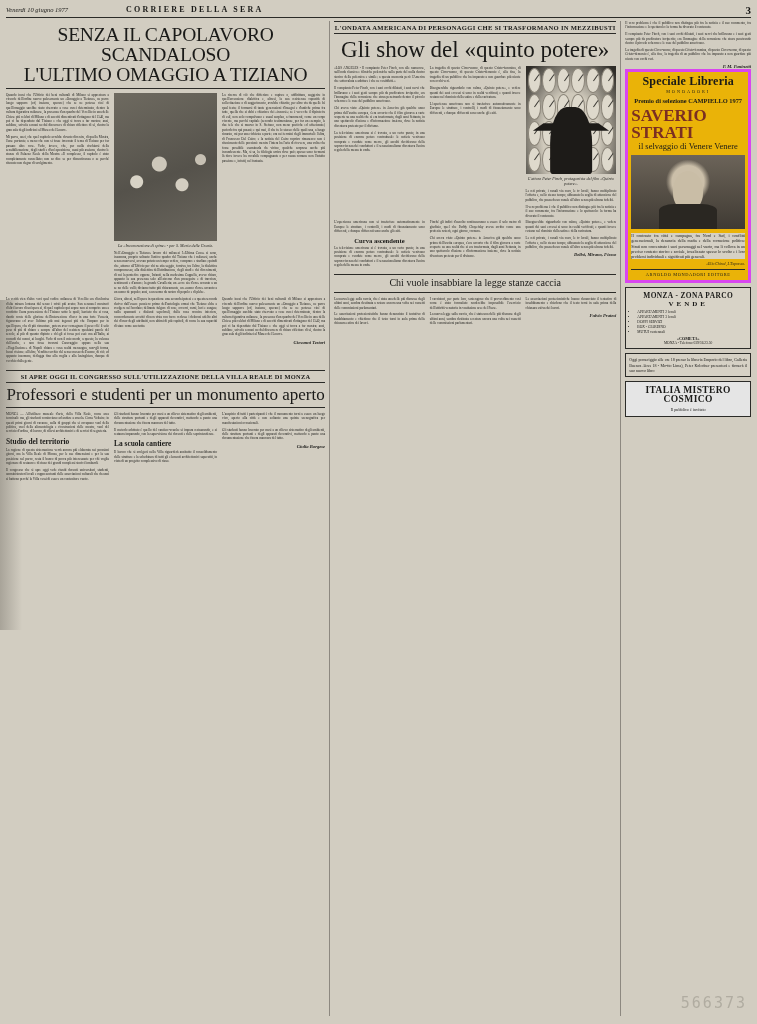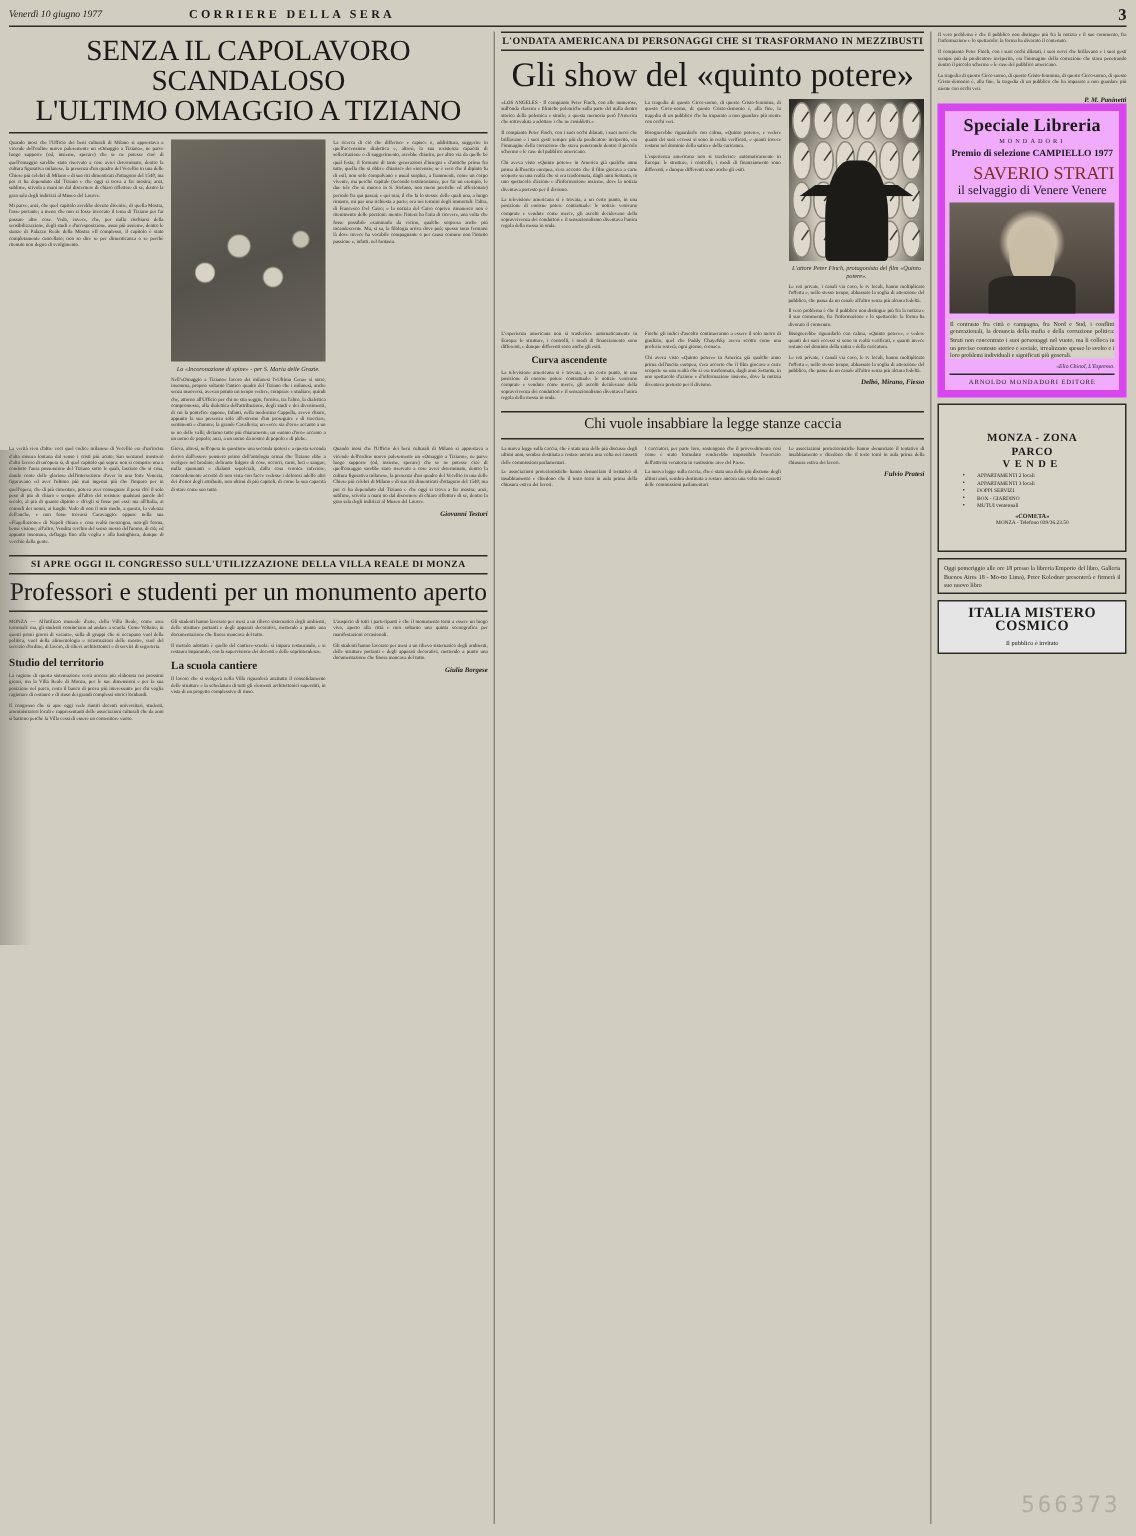--- a/index.html
+++ b/index.html
@@ -170,24 +170,24 @@
     position: absolute;
     bottom: 40%;
     left: 8%; right: 8%;
     height: 7%;
     background: #1d1b18;
     clip-path: polygon(0% 100%, 14% 0%, 86% 0%, 100% 100%);
   }
 
   
   .adbox {
-    border: 5px solid #d946ef;
+    border: 3px solid #d946ef;
     margin-bottom: 4px;
     padding: 3px;
-    background: #f0abfc;
+    background: #eab308;
   }
   .ad-special {
     font-size: 12px;
     text-align: center;
     font-weight: bold;
     letter-spacing: 0.2px;
     line-height: 1;
   }
   .ad-mondadori {
     font-size: 4.2px;
@@ -196,23 +196,23 @@
     margin: 2px 0 3px 0;
   }
   .ad-premio {
     font-size: 6.4px;
     text-align: center;
     font-weight: bold;
     line-height: 1.1;
     margin-bottom: 3px;
   }
   .ad-author {
-    font-size: 12px;
-    text-align: right;
-    font-weight: normal;
+    font-size: 17px;
+    text-align: left;
+    font-weight: bold;
     color: #7b2f22;
     line-height: 1;
   }
   .ad-book {
     font-size: 8.5px;
     text-align: center;
     line-height: 1.05;
     margin-top: 1px;
   }
   .ad-portrait {
@@ -241,21 +241,21 @@
   }
   .ad-footer {
     font-size: 4.4px;
     text-align: center;
     border-top: 1px solid #2b2b28;
     padding-top: 2px;
     letter-spacing: 0.6px;
   }
   .ad-monza {
     border: 1.4px solid #2b2b28;
-    padding: 17px;
+    padding: 3px;
     margin-bottom: 4px;
     background: #d8d3c7;
   }
   .ad-monza .h {
     font-size: 7.4px;
     font-weight: bold;
     text-align: center;
     letter-spacing: 0.4px;
   }
   .ad-monza .v {

